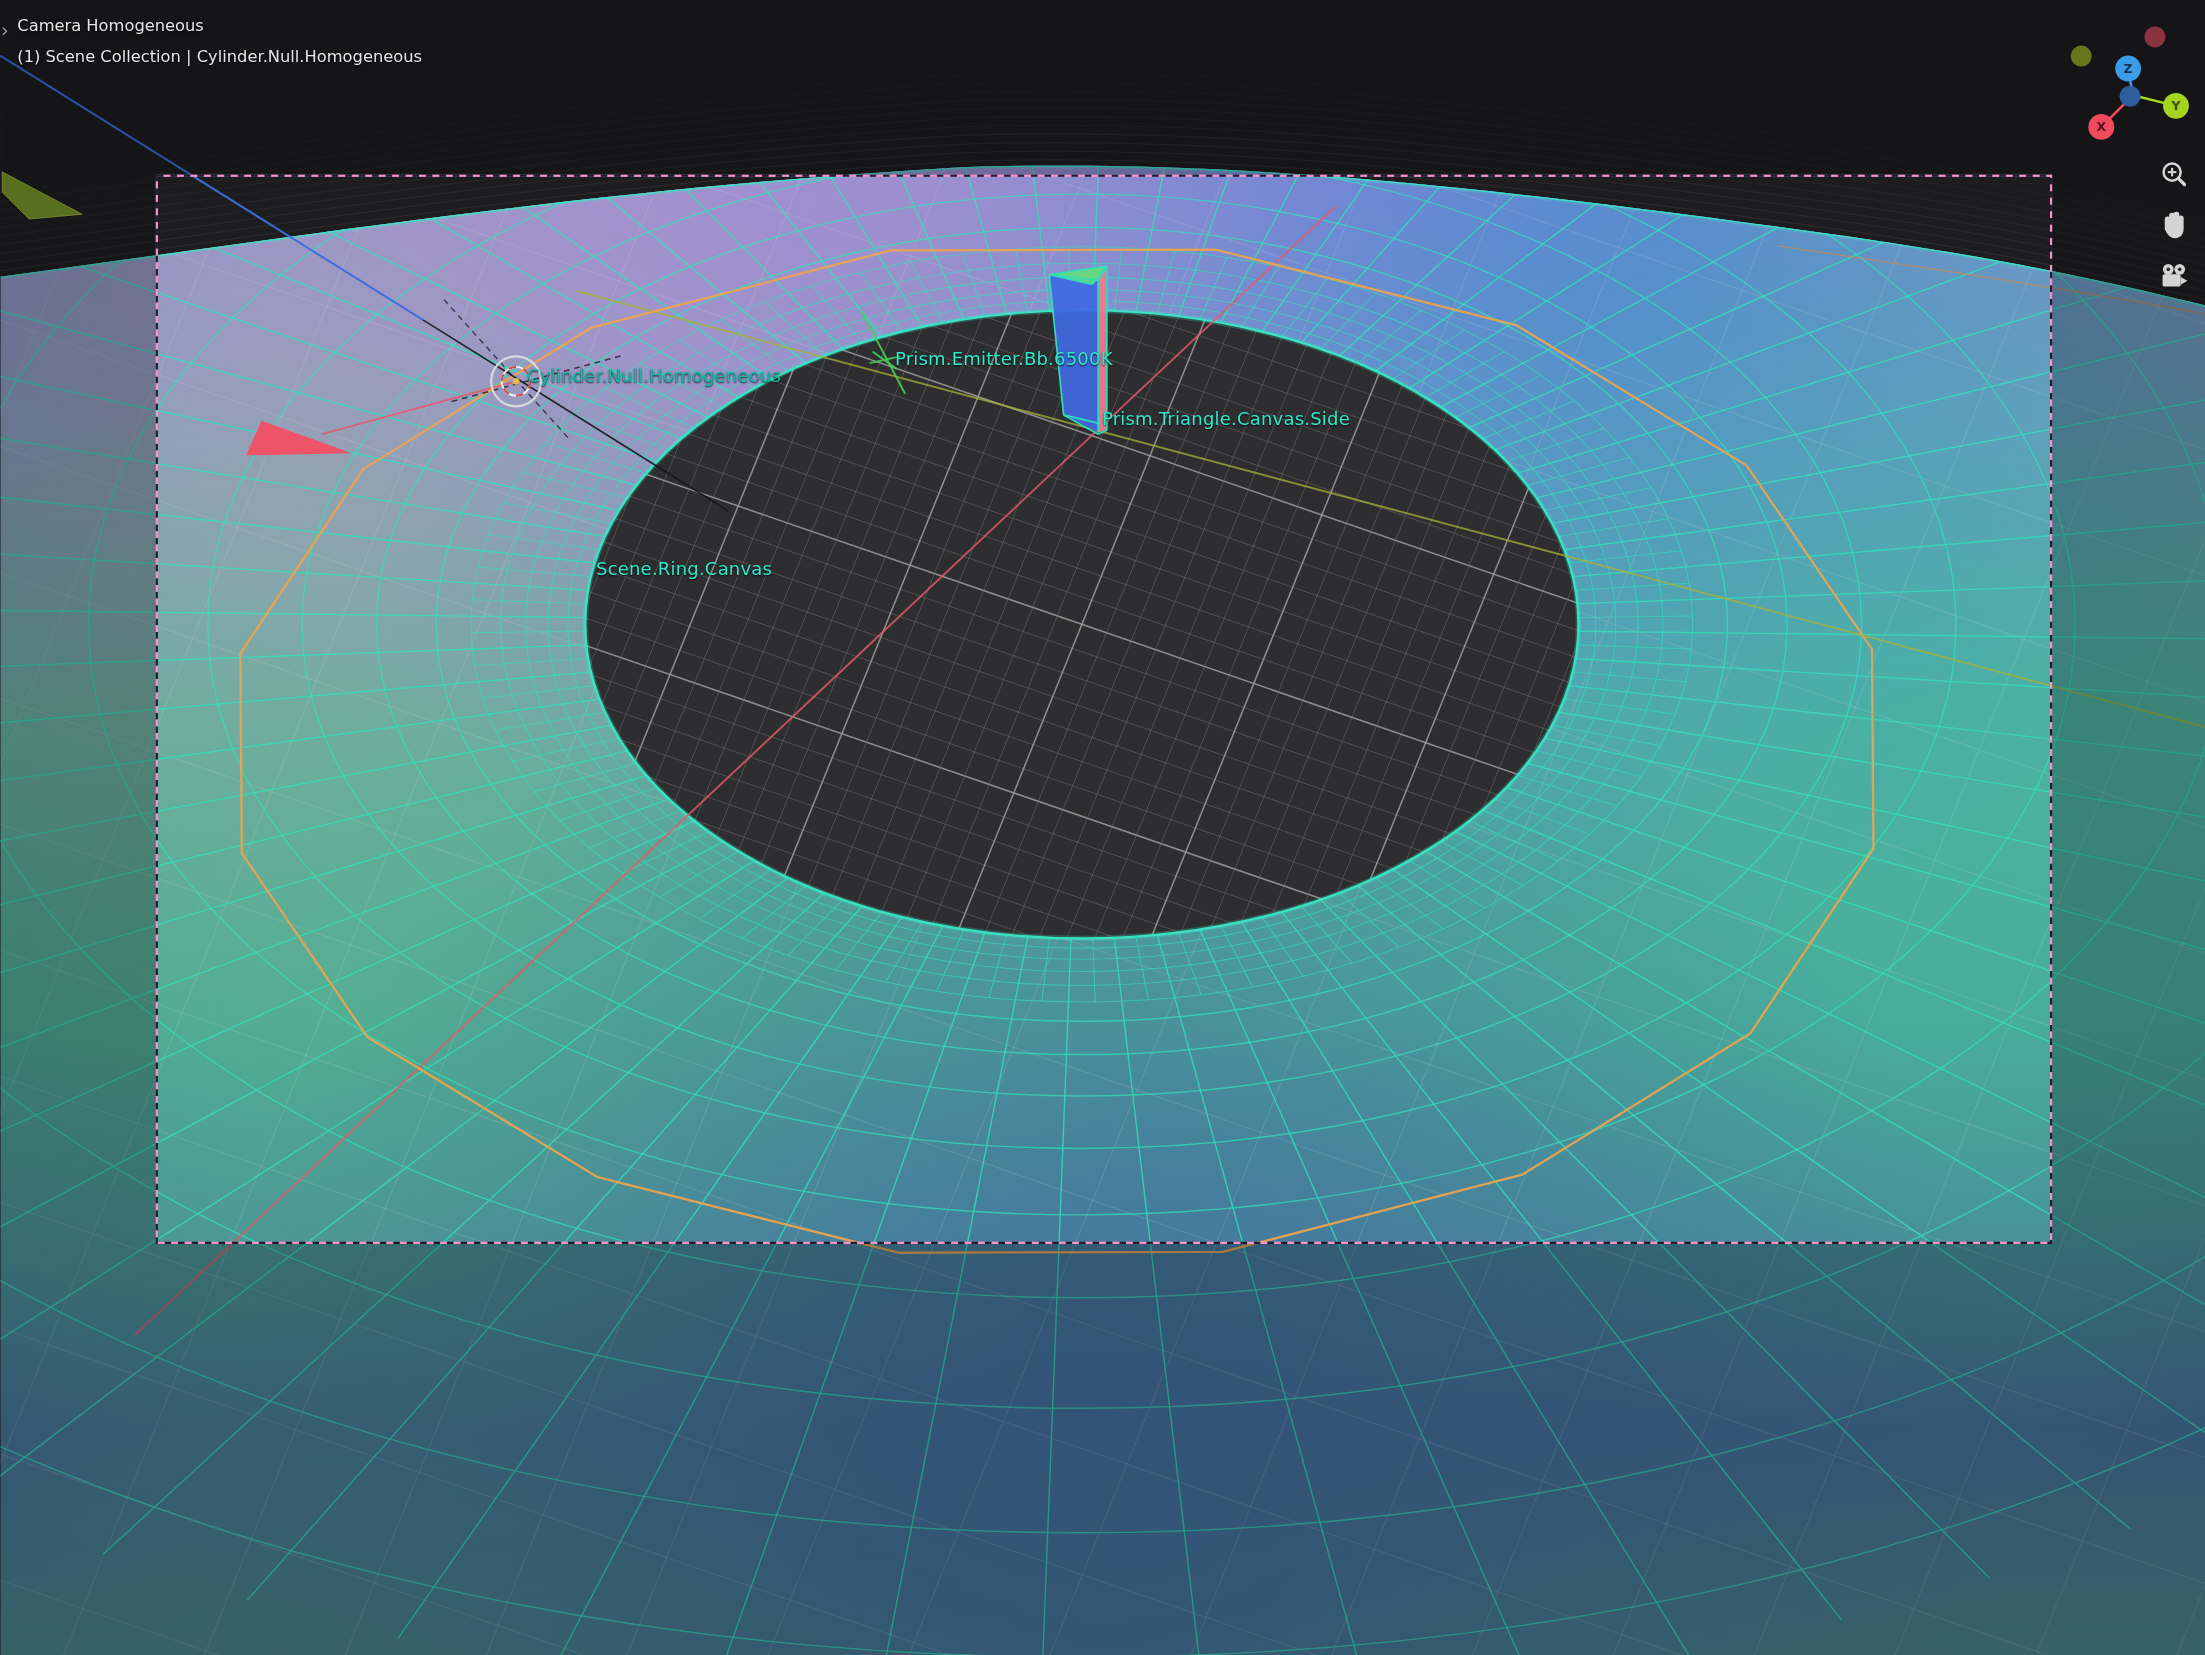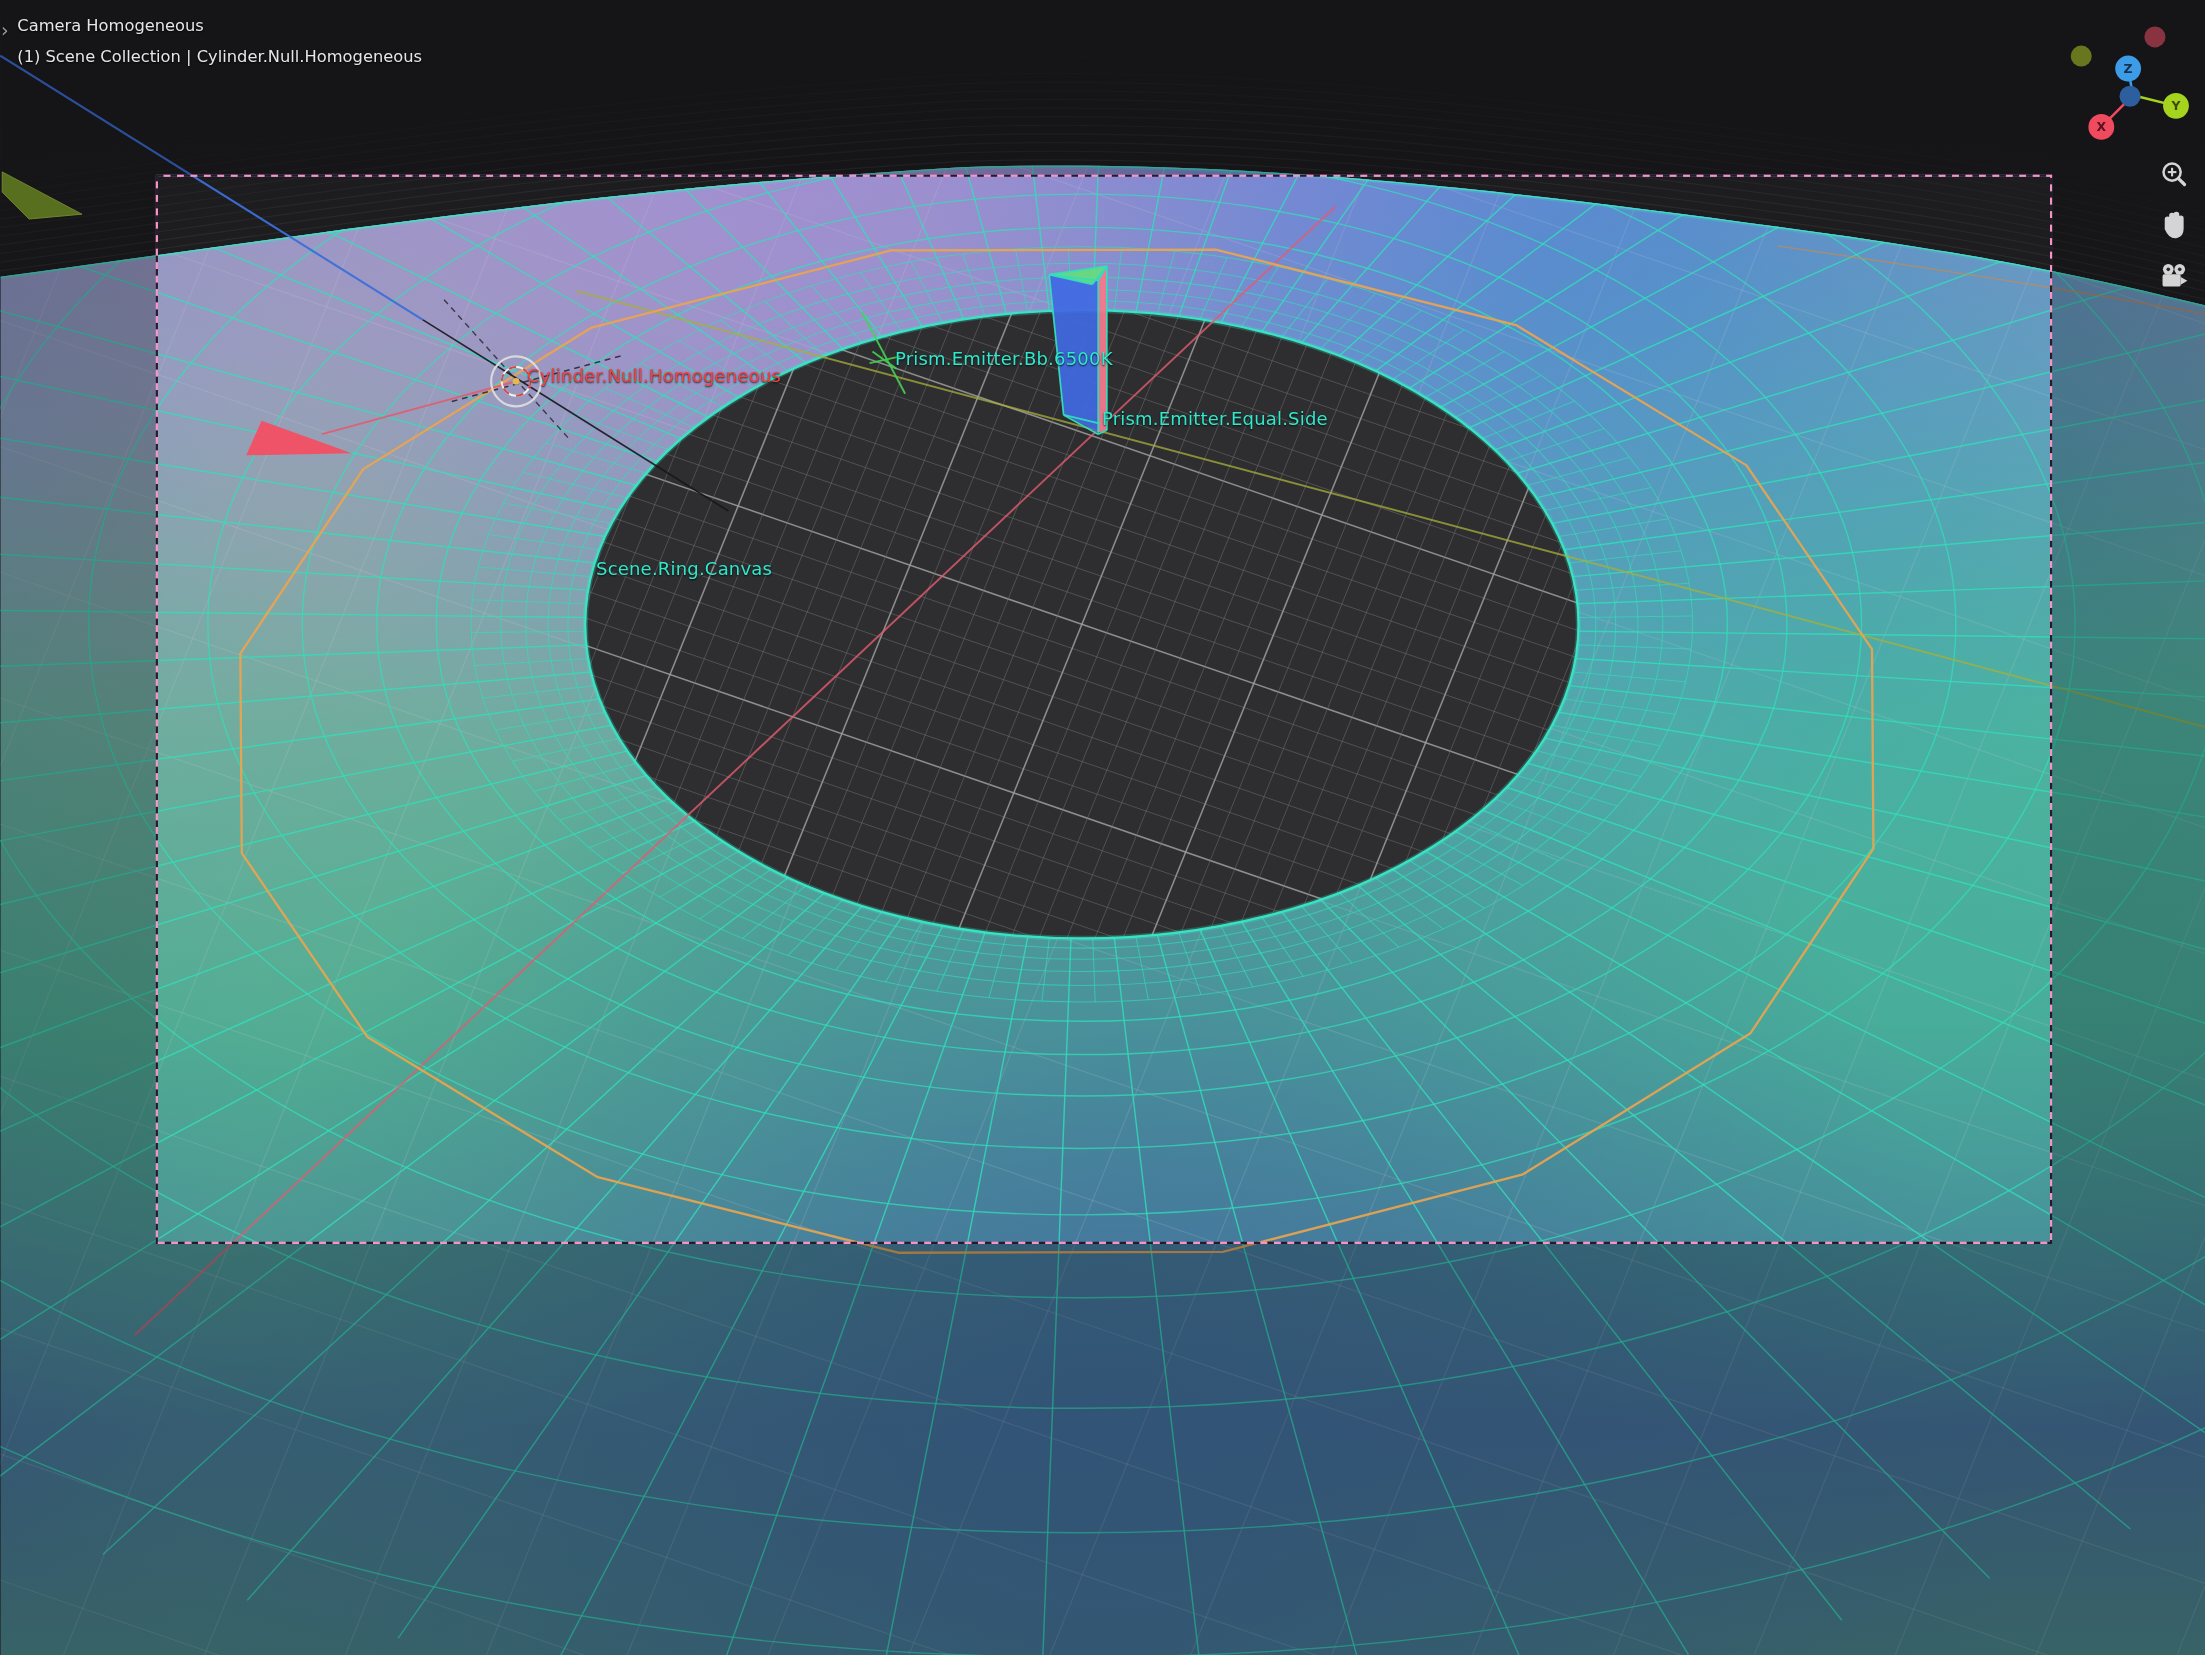--- a/index.html
+++ b/index.html
@@ -7,21 +7,21 @@
          font-family:"DejaVu Sans",sans-serif;background:#1c1c1e;}
   #scene-svg{position:absolute;left:0;top:0;width:2206px;height:1655px;display:block;}
   .hdr{position:absolute;color:#e6e6e6;font-size:16.3px;line-height:19px;
        text-shadow:0 1px 1.9px rgba(0,0,0,.9);white-space:nowrap;}
   #hdr-view{left:17.3px;top:16.3px;}
   #hdr-crumb{left:17.3px;top:47px;}
   #hdr-chevron{position:absolute;left:1px;top:21px;color:#9a9a9a;font-size:19px;}
   .obj-label{position:absolute;font-size:18px;white-space:nowrap;
              text-shadow:0 1px 1.9px rgba(0,0,0,.85);letter-spacing:0.2px;}
   .obj-label.cyan{color:#2fe9cd;}
-  .obj-label.orange{color:#ef4444;}
+  .obj-label.orange{color:#14b8a6;}
   #lbl-emitter{left:895px;top:348px;}
   #lbl-prism{left:1102px;top:408px;}
   #lbl-cylinder{left:527px;top:365px;}
   #lbl-wall{left:596px;top:558px;}
   #nav-gizmo{position:absolute;left:2056px;top:13.4px;width:150px;height:134px;}
   .tool-btn{position:absolute;left:2153px;width:42px;height:42px;border:none;margin:0;
             padding:0;background:transparent;cursor:pointer;}
   #btn-zoom{top:153px;} #btn-pan{top:205px;} #btn-cam{top:256px;}
   .tool-btn svg{display:block;width:42px;height:42px;}
 </style>
@@ -583,21 +583,21 @@
         <rect x="163" y="183" width="1972" height="1111" stroke="#1a1016" stroke-width="2.2" stroke-dasharray="7 7" opacity="0.9"></rect>
         <rect x="163" y="183" width="1972" height="1111" stroke="#ff94c6" stroke-width="2.2" stroke-dasharray="7 7" stroke-dashoffset="7" opacity="0.95"></rect>
       </g>
     </svg>
 
   <div class="hdr" id="hdr-chevron">›</div>
   <div class="hdr" id="hdr-view">Camera Homogeneous</div>
   <div class="hdr" id="hdr-crumb">(1) Scene Collection | Cylinder.Null.Homogeneous</div>
 
   <div class="obj-label cyan" id="lbl-emitter">Prism.Emitter.Bb.6500K</div>
-  <div class="obj-label cyan" id="lbl-prism">Prism.Emitter.Equal.Side</div>
+  <div class="obj-label cyan" id="lbl-prism">Prism.Triangle.Canvas.Side</div>
   <div class="obj-label orange" id="lbl-cylinder">Cylinder.Null.Homogeneous</div>
   <div class="obj-label cyan" id="lbl-wall">Scene.Ring.Canvas</div>
 
   <svg id="nav-gizmo" viewBox="2140 14 156 140" xmlns="http://www.w3.org/2000/svg">
       <line x1="2220" y1="100" x2="2187" y2="133" stroke="#f04a5e" stroke-width="2.6"></line>
       <line x1="2220" y1="100" x2="2265" y2="111" stroke="#a6d41e" stroke-width="2.6"></line>
       <line x1="2220" y1="100" x2="2215" y2="72" stroke="#3d9ce8" stroke-width="2.6"></line>
       <circle cx="2243" cy="39" r="11" fill="#8a3340"></circle>
       <circle cx="2166" cy="59" r="11" fill="#68761e"></circle>
       <circle cx="2217" cy="101" r="11" fill="#2d5f9e"></circle>

